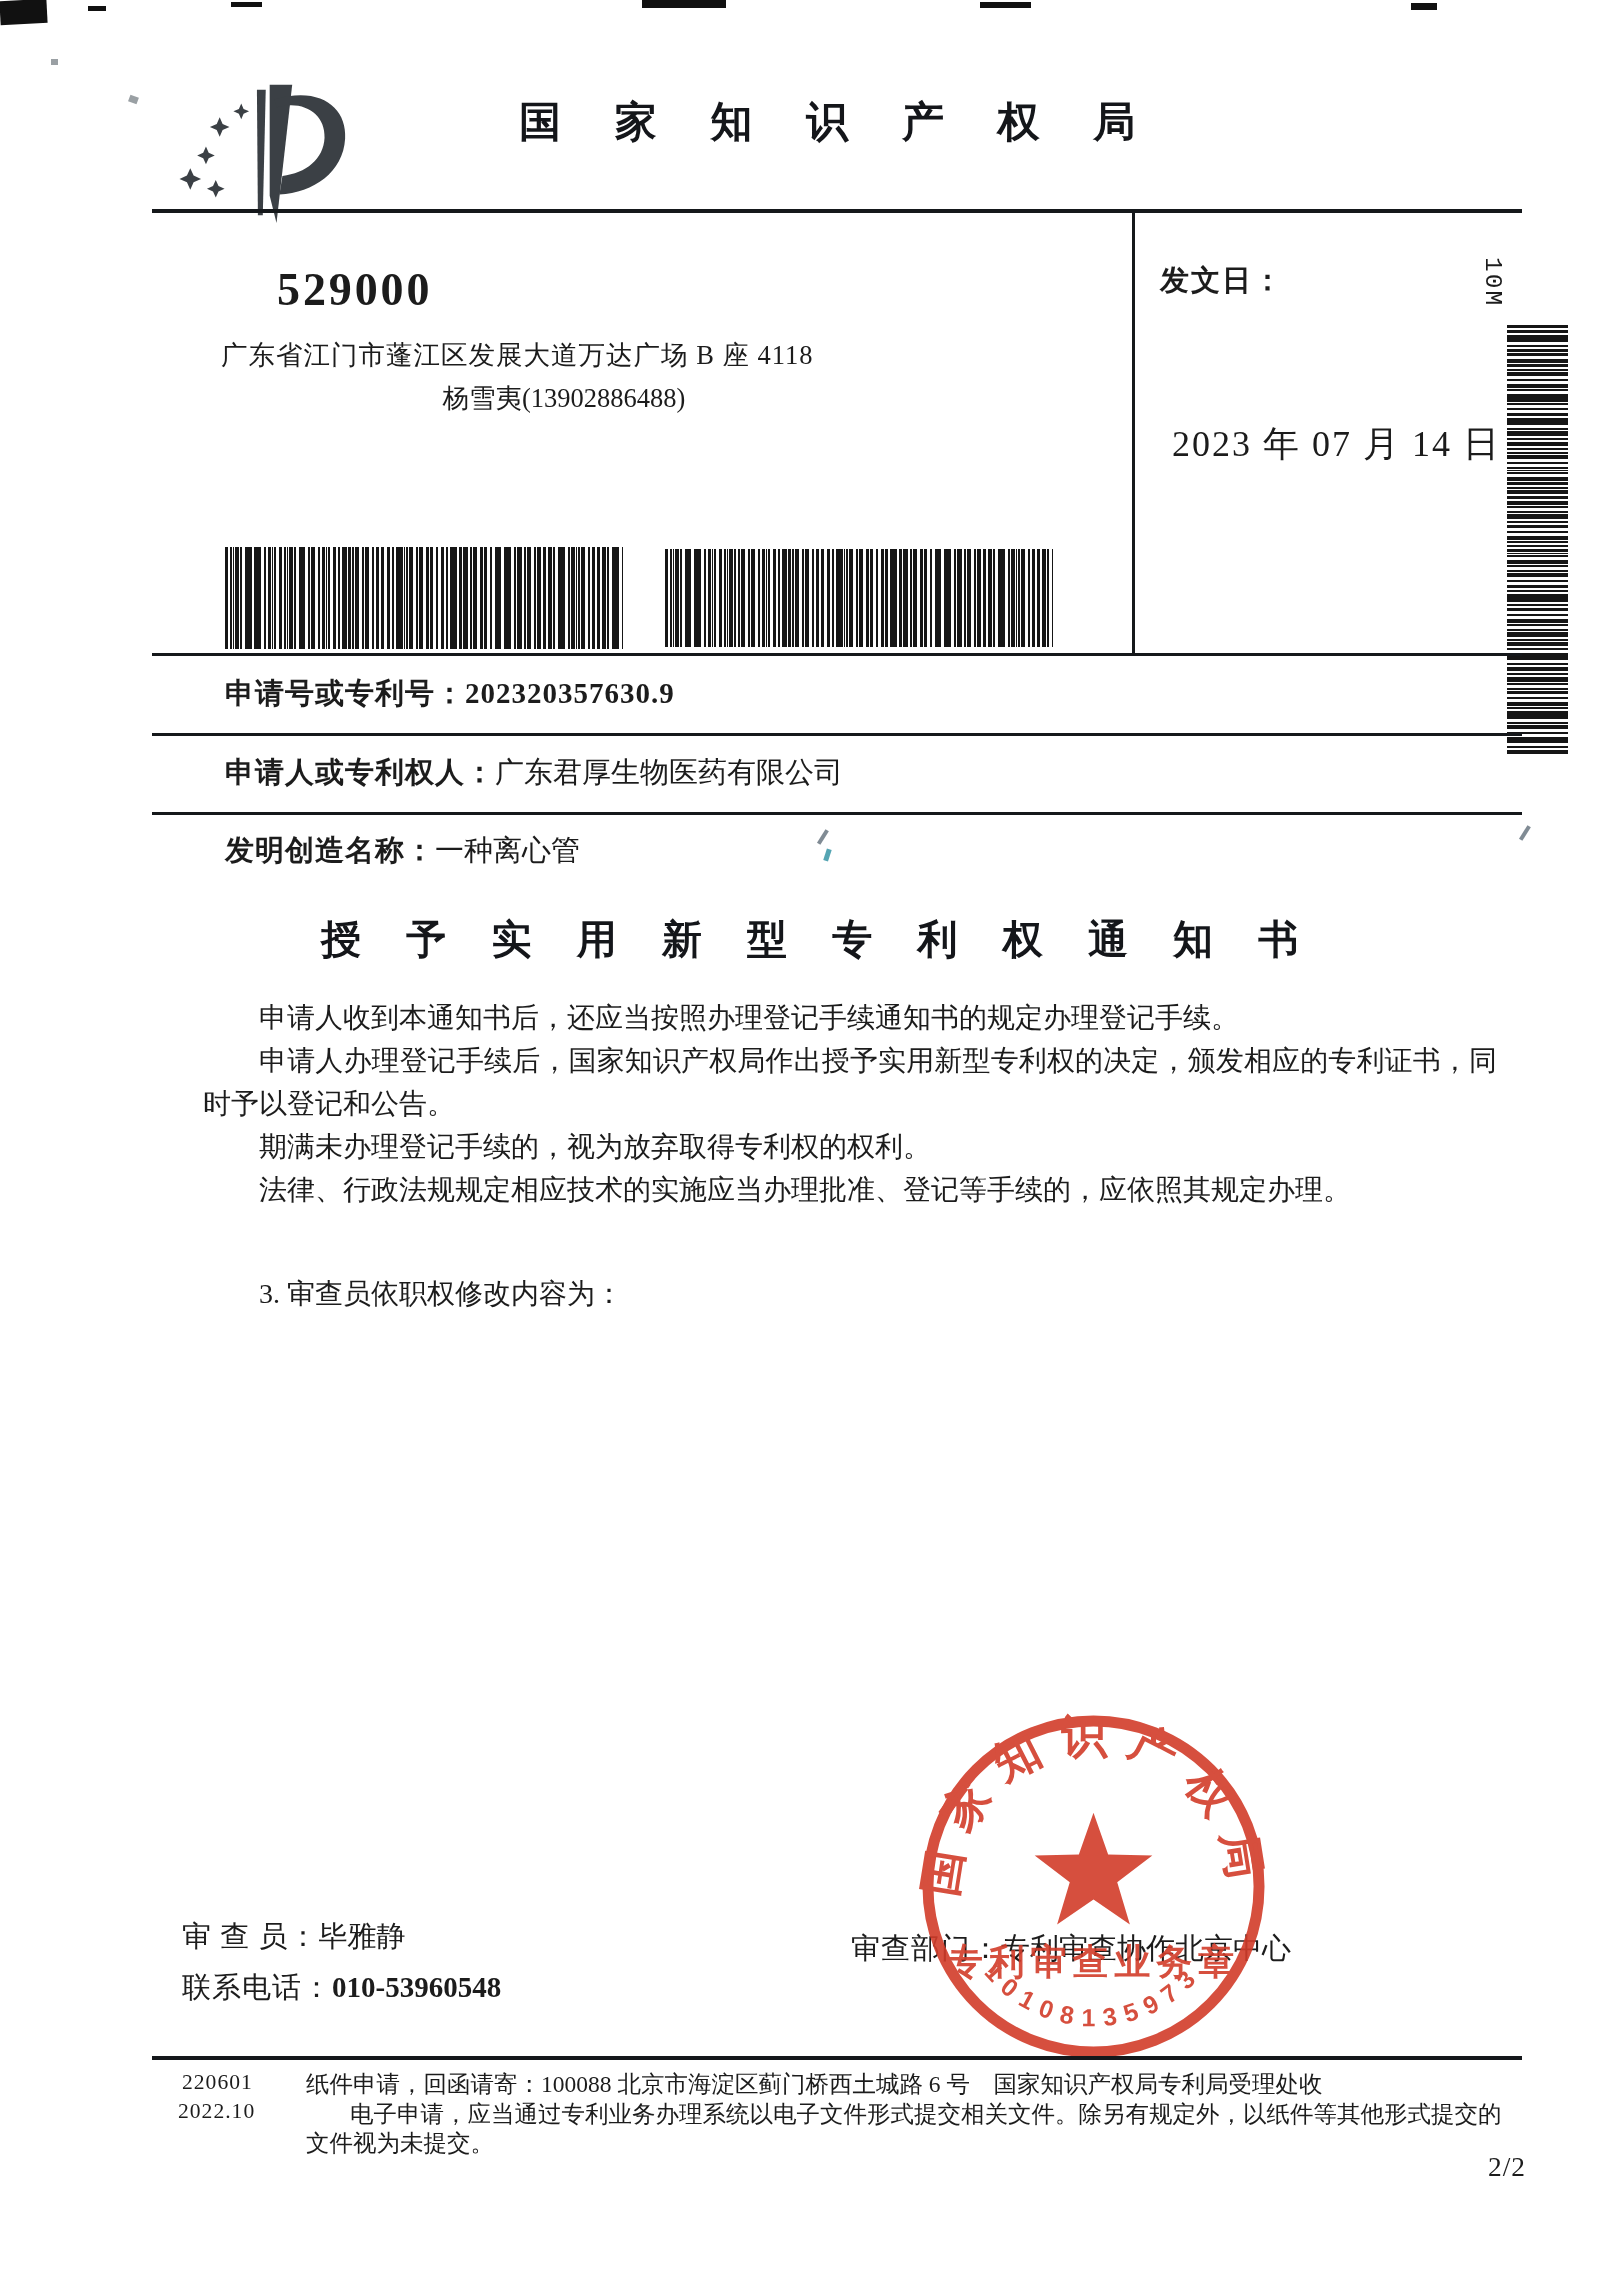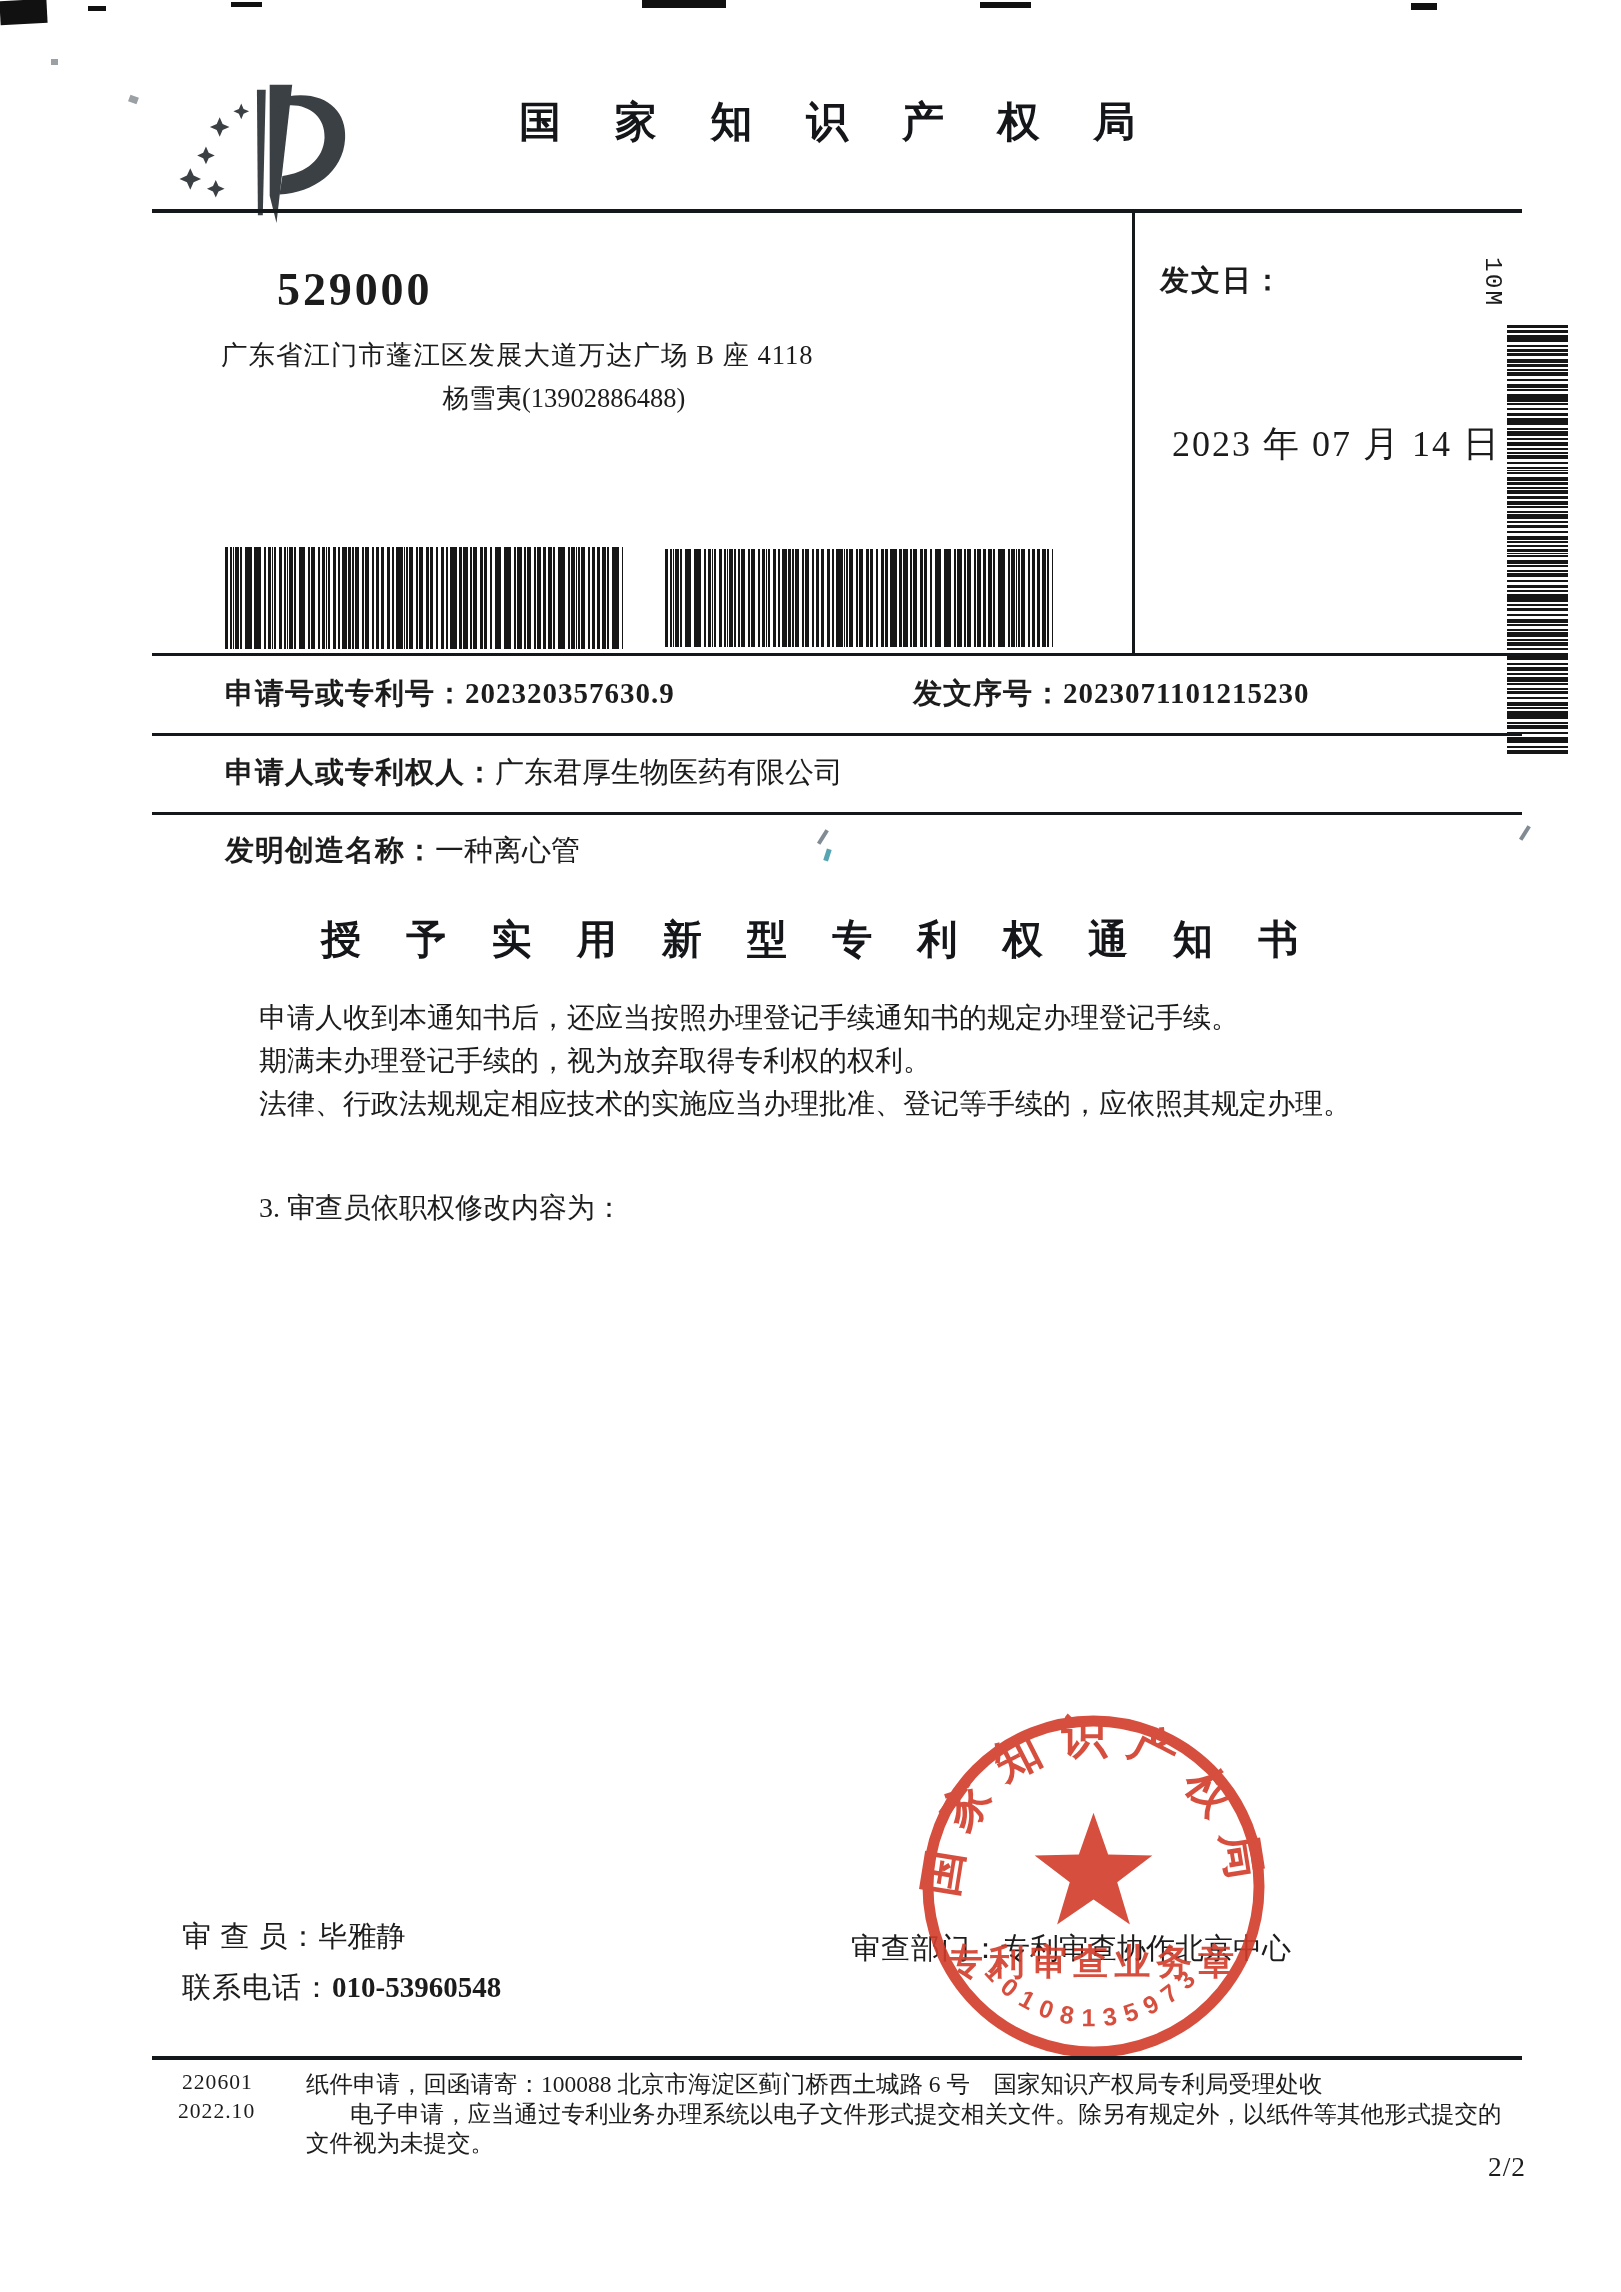--- a/index.html
+++ b/index.html
@@ -105,35 +105,33 @@
   <div class="abs side-mark">10M</div>
   <div class="abs barcode-v" style="left:1507px;top:325px;width:61px;height:429px;"></div>
 
   <div class="abs barcode-h" style="left:225px;top:547px;width:398px;height:102px;"></div>
   <div class="abs barcode-h" style="left:665px;top:549px;width:388px;height:98px;"></div>
   <div class="abs rule" style="left:152px;top:653px;width:1370px;height:2.9px;"></div>
 
   <div class="abs info-line" style="left:225px;top:674px;">
     <span class="lbl">申请号或专利号：</span><span class="val">202320357630.9</span>
   </div>
-  <div class="abs info-line" style="left:913px;top:674px;">
-    <span class="lbl">发文序号：</span><span class="val">2023071101215230</span>
-  </div>
   <div class="abs rule" style="left:152px;top:733px;width:1370px;height:2.9px;"></div>
   <div class="abs info-line" style="left:225px;top:753px;">
     <span class="lbl">申请人或专利权人：</span><span>广东君厚生物医药有限公司</span>
   </div>
   <div class="abs rule" style="left:152px;top:812px;width:1370px;height:2.9px;"></div>
   <div class="abs info-line" style="left:225px;top:831px;">
     <span class="lbl">发明创造名称：</span><span>一种离心管</span>
   </div>
 
   <div class="abs notice-title">授 予 实 用 新 型 专 利 权 通 知 书</div>
   <div class="abs body-text">
     <p>申请人收到本通知书后，还应当按照办理登记手续通知书的规定办理登记手续。</p>
+    <p>申请人办理登记手续后，国家知识产权局作出授予实用新型专利权的决定，颁发相应的专利证书，同时予以登记和公告。</p>
     <p>期满未办理登记手续的，视为放弃取得专利权的权利。</p>
     <p>法律、行政法规规定相应技术的实施应当办理批准、登记等手续的，应依照其规定办理。</p>
     <p class="gap-2">3. 审查员依职权修改内容为：</p>
   </div>
 
   <div class="abs signoff" style="left:182px;top:1917px;">
     <span class="lbl">审 查 员：</span><span>毕雅静</span>
   </div>
   <div class="abs signoff" style="left:182px;top:1968px;">
     <span class="lbl">联系电话：</span><span style="font-weight:600;">010-53960548</span>

